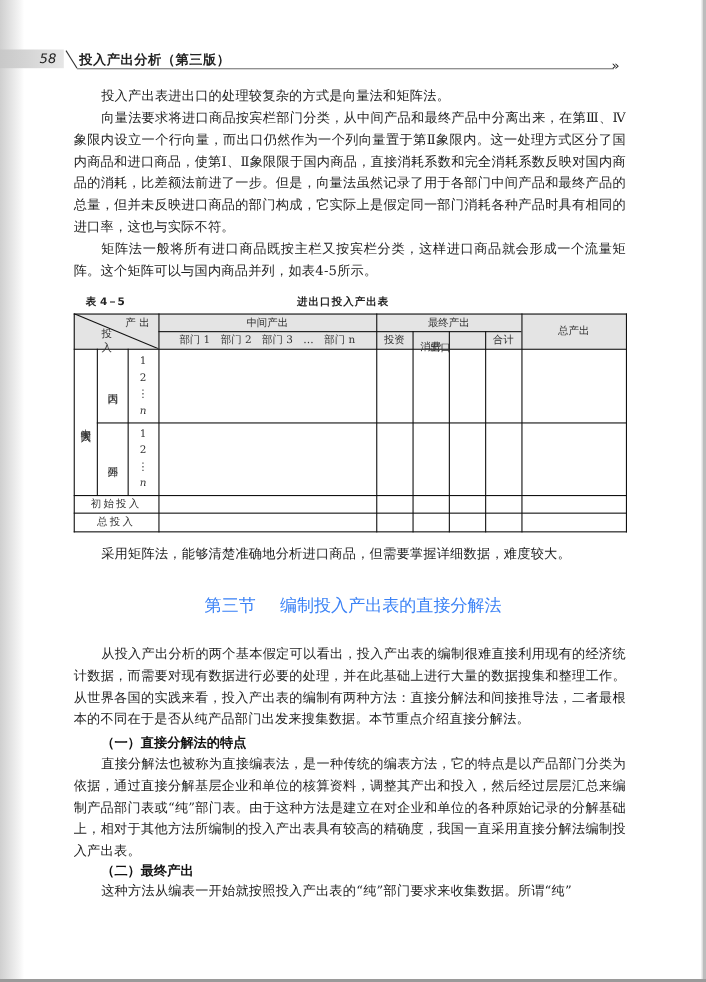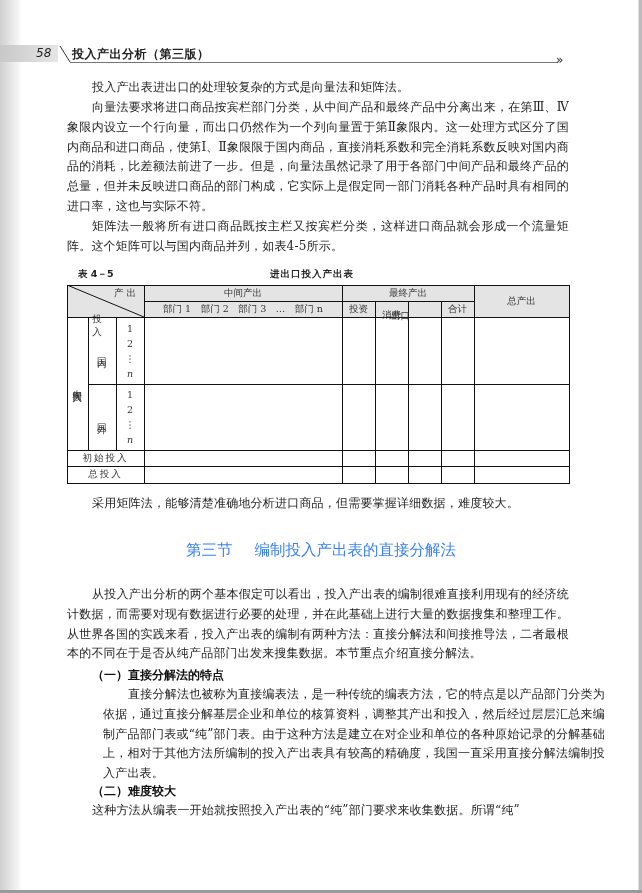--- a/index.html
+++ b/index.html
@@ -120,21 +120,21 @@
   <div class="vl" style="left:375px; top:301px; height:183px;"></div>
   <div class="vl" style="left:408px; top:301px; height:183px;"></div>
   <div class="vl" style="left:441px; top:301px; height:183px;"></div>
   <div class="vl" style="left:474px; top:285px; height:199px;"></div>
   <div class="vl" style="left:569px; top:285px; height:199px;"></div>
 
   <svg style="position:absolute; left:67px; top:285px; width:77px; height:32px;" viewBox="0 0 77 32">
     <line x1="0" y1="0" x2="77" y2="32" stroke="#111" stroke-width="1"></line>
   </svg>
   <div class="cell" style="left:100px; top:286px; width:42px; height:15px; justify-content:flex-end; padding-right:6px;">产 出</div>
-  <div class="cell" style="left:68px; top:318px; width:40px; height:15px; justify-content:flex-start; padding-left:18px;">投 入</div>
+  <div class="cell" style="left:68px; top:302px; width:40px; height:15px; justify-content:flex-start; padding-left:18px;">投 入</div>
 
   <div class="cell" style="left:144px; top:285px; width:198px; height:16px;">中间产出</div>
   <div class="cell" style="left:144px; top:301px; width:198px; height:16px; white-space:pre;">部门 1　部门 2　部门 3　…　部门 n</div>
   <div class="cell" style="left:342px; top:285px; width:132px; height:16px;">最终产出</div>
   <div class="cell" style="left:342px; top:301px; width:33px; height:16px;">投资</div>
   <div class="cell" style="left:375px; top:301px; width:33px; height:28px;text-align:right;">消费</div>
   <div class="cell" style="left:384px; top:301px; width:33px; height:30px;">出口</div>
   <div class="cell" style="left:441px; top:301px; width:33px; height:16px;">合计</div>
   <div class="cell" style="left:474px; top:285px; width:95px; height:32px;">总产出</div>
 
@@ -165,16 +165,16 @@
 
 <div class="para" style="top:494px;">采用矩阵法，能够清楚准确地分析进口商品，但需要掌握详细数据，难度较大。</div>
 
 <div class="section-heading">
   <span>第三节</span><span class="gap"></span><span>编制投入产出表的直接分解法</span>
 </div>
 
 <div class="para" style="top:585px;">从投入产出分析的两个基本假定可以看出，投入产出表的编制很难直接利用现有的经济统计数据，而需要对现有数据进行必要的处理，并在此基础上进行大量的数据搜集和整理工作。从世界各国的实践来看，投入产出表的编制有两种方法：直接分解法和间接推导法，二者最根本的不同在于是否从纯产品部门出发来搜集数据。本节重点介绍直接分解法。</div>
 
 <div class="subhead" style="top:667px;">（一）直接分解法的特点</div>
-<div class="para" style="top:685px;margin-left:36px;">直接分解法也被称为直接编表法，是一种传统的编表方法，它的特点是以产品部门分类为依据，通过直接分解基层企业和单位的核算资料，调整其产出和投入，然后经过层层汇总来编制产品部门表或“纯”部门表。由于这种方法是建立在对企业和单位的各种原始记录的分解基础上，相对于其他方法所编制的投入产出表具有较高的精确度，我国一直采用直接分解法编制投入产出表。</div>
+<div class="para" style="top:685px;">直接分解法也被称为直接编表法，是一种传统的编表方法，它的特点是以产品部门分类为依据，通过直接分解基层企业和单位的核算资料，调整其产出和投入，然后经过层层汇总来编制产品部门表或“纯”部门表。由于这种方法是建立在对企业和单位的各种原始记录的分解基础上，相对于其他方法所编制的投入产出表具有较高的精确度，我国一直采用直接分解法编制投入产出表。</div>
 
-<div class="subhead" style="top:783px;">（二）难度较大</div>
+<div class="subhead" style="top:783px;">（二）最终产出</div>
 <div class="para" style="top:801px;">这种方法从编表一开始就按照投入产出表的“纯”部门要求来收集数据。所谓“纯”</div>
 
 </body></html>

